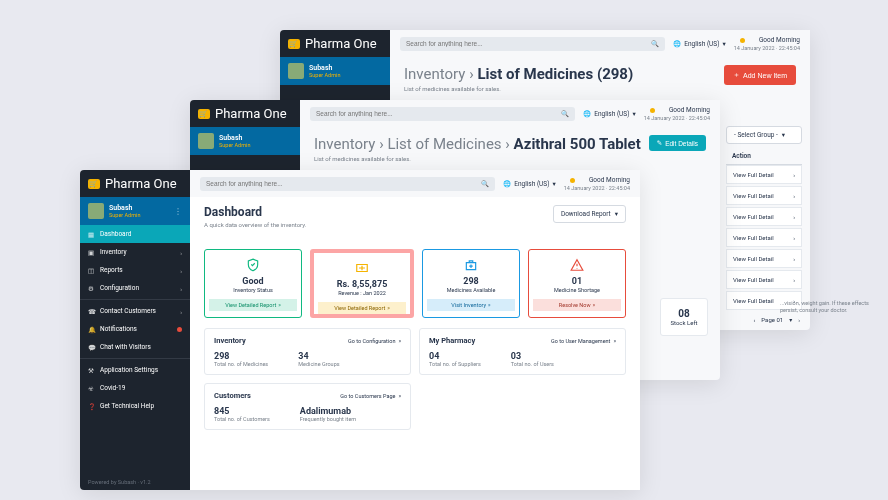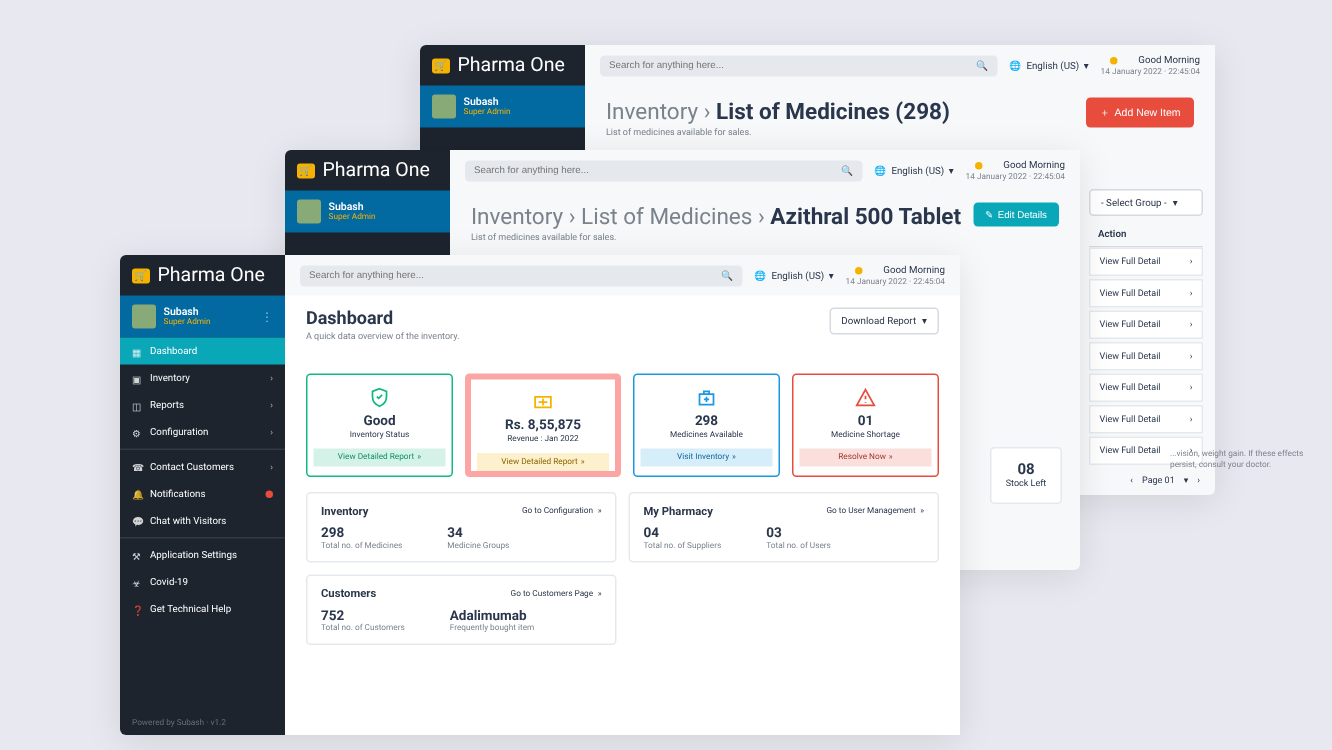--- a/index.html
+++ b/index.html
@@ -509,21 +509,21 @@
         <div class="stats-card">
           <div class="sc-head">
             <div class="sc-title">Customers</div>
             <div class="sc-link">
                 <span>Go to Customers Page</span>
                 <span>»</span>
               </div>
           </div>
           <div class="sc-body">
             <div class="sc-col">
-                <div class="sc-val">752</div>
+                <div class="sc-val">845</div>
                 <div class="sc-lab">Total no. of Customers</div>
               </div>
             <div class="sc-col">
                 <div class="sc-val">Adalimumab</div>
                 <div class="sc-lab">Frequently bought item</div>
               </div>
           </div>
         </div>
       </div>
     </div>

